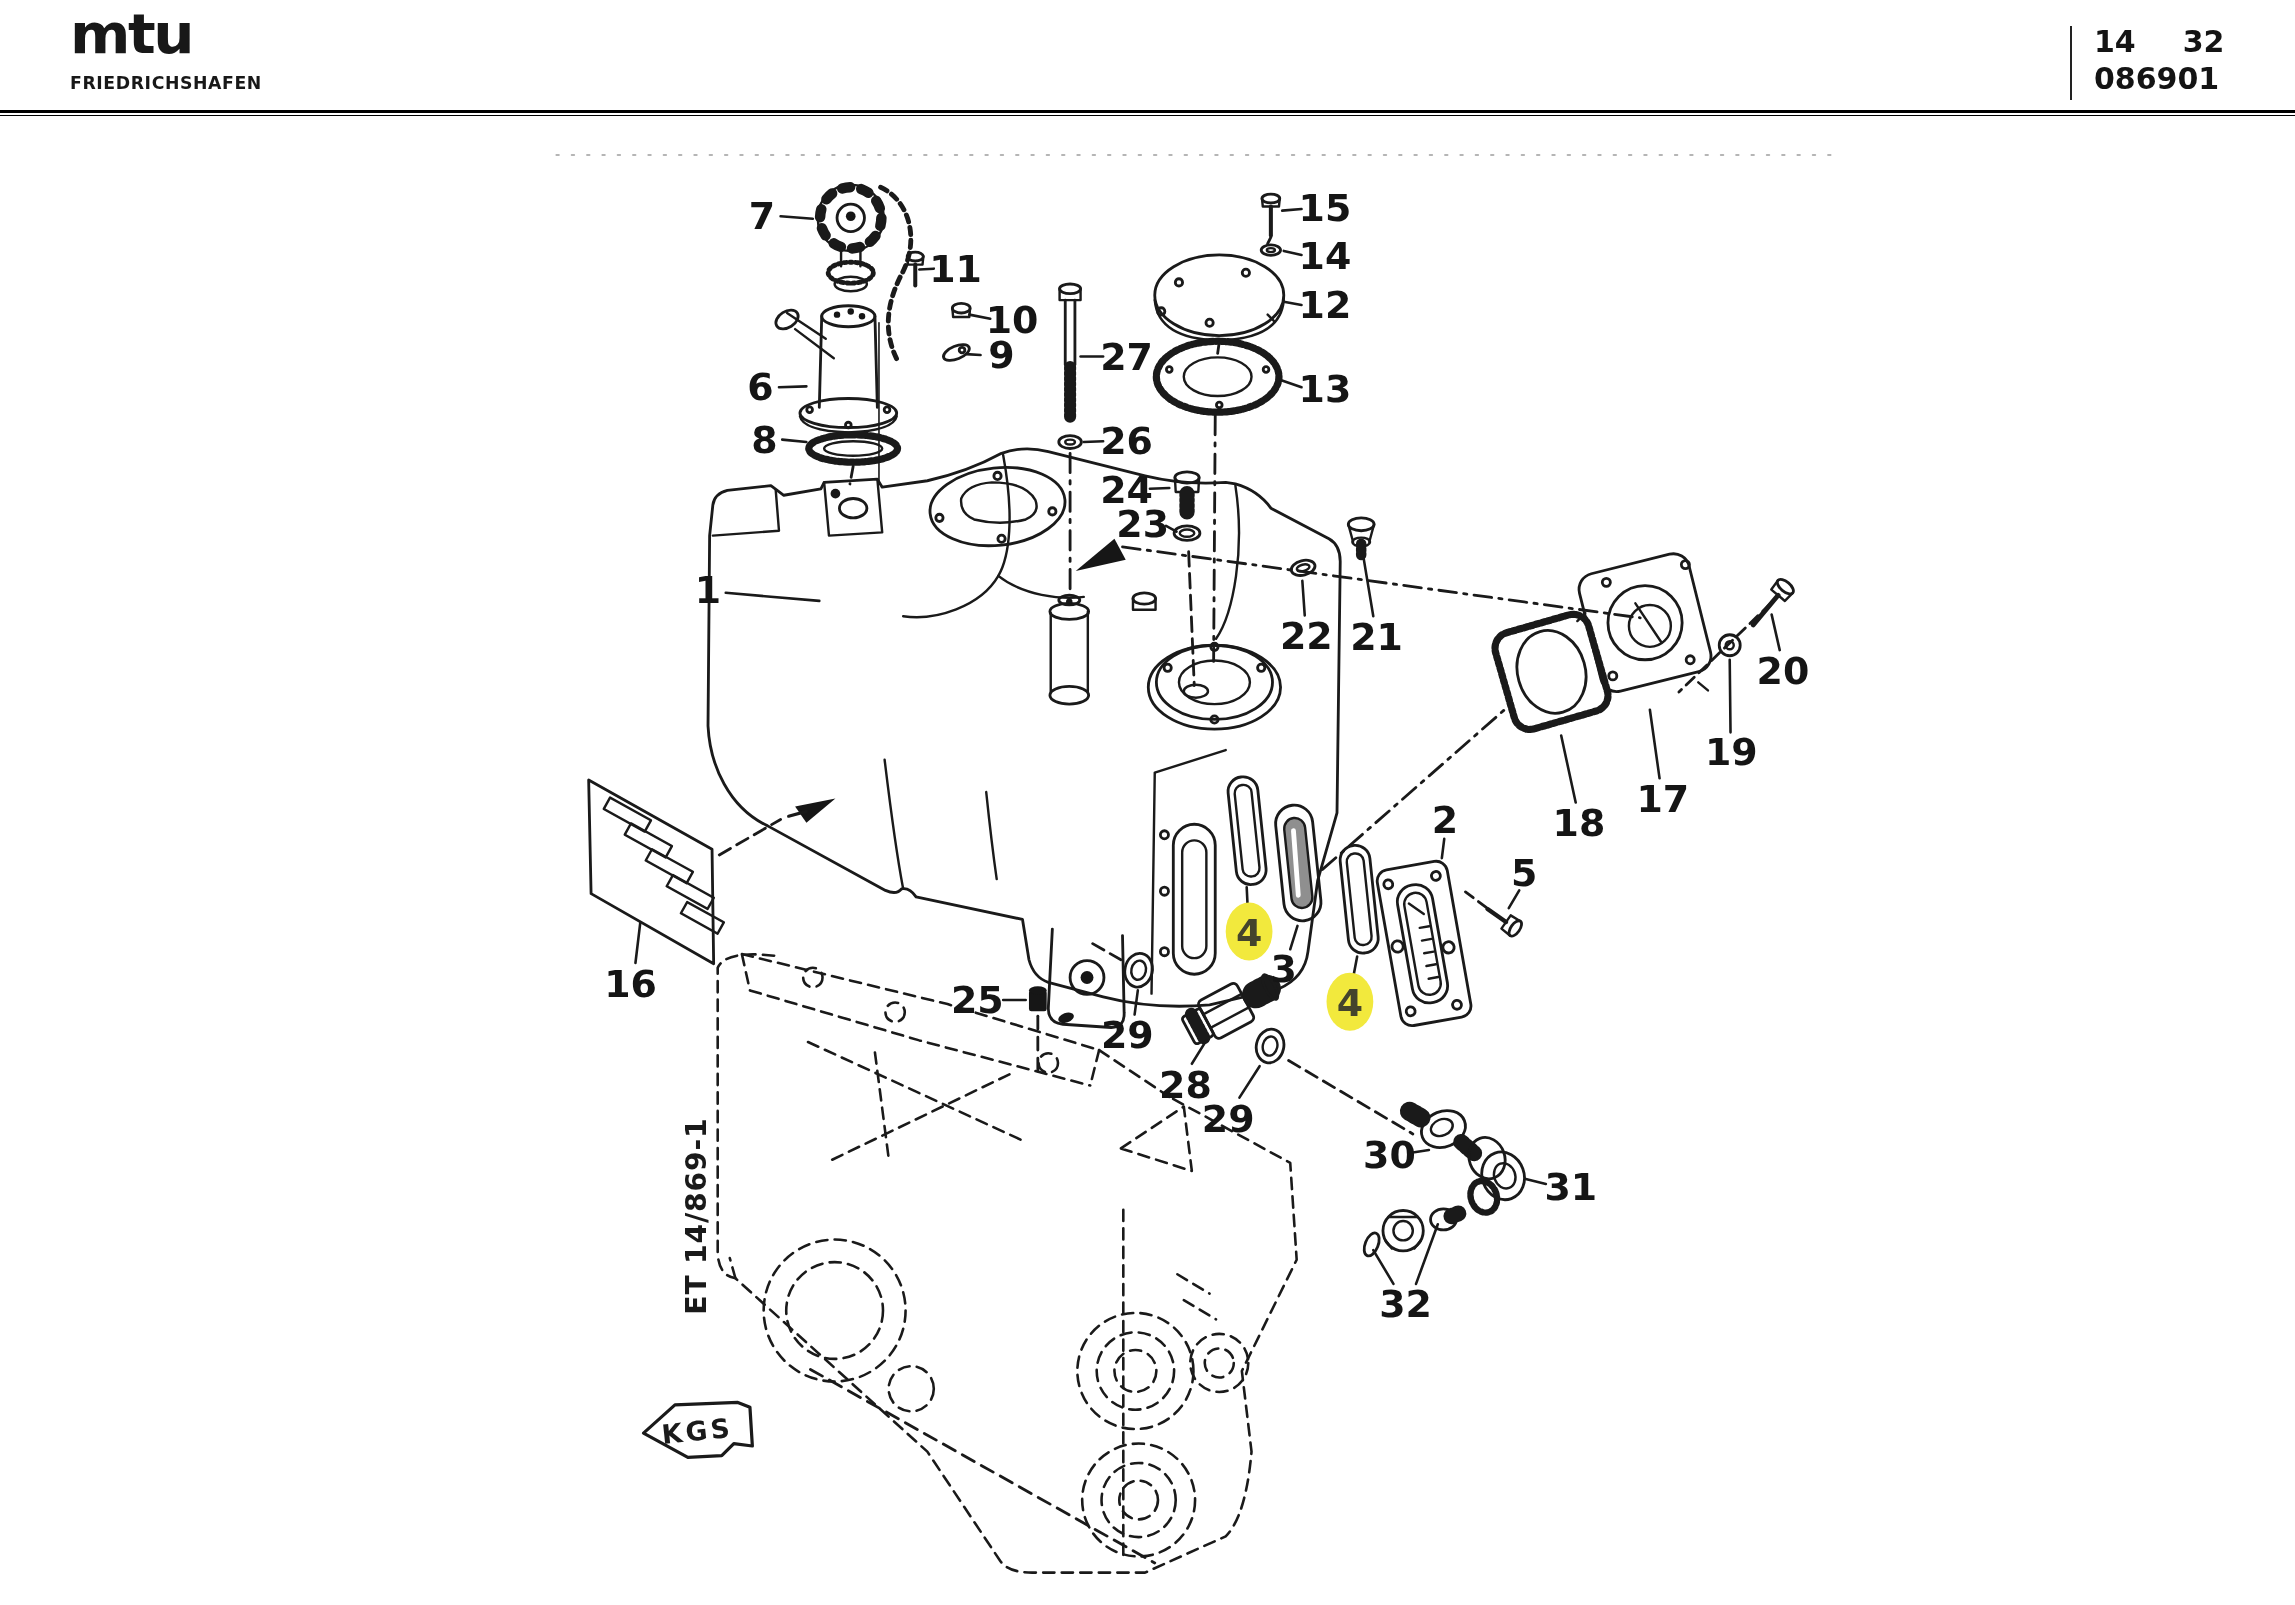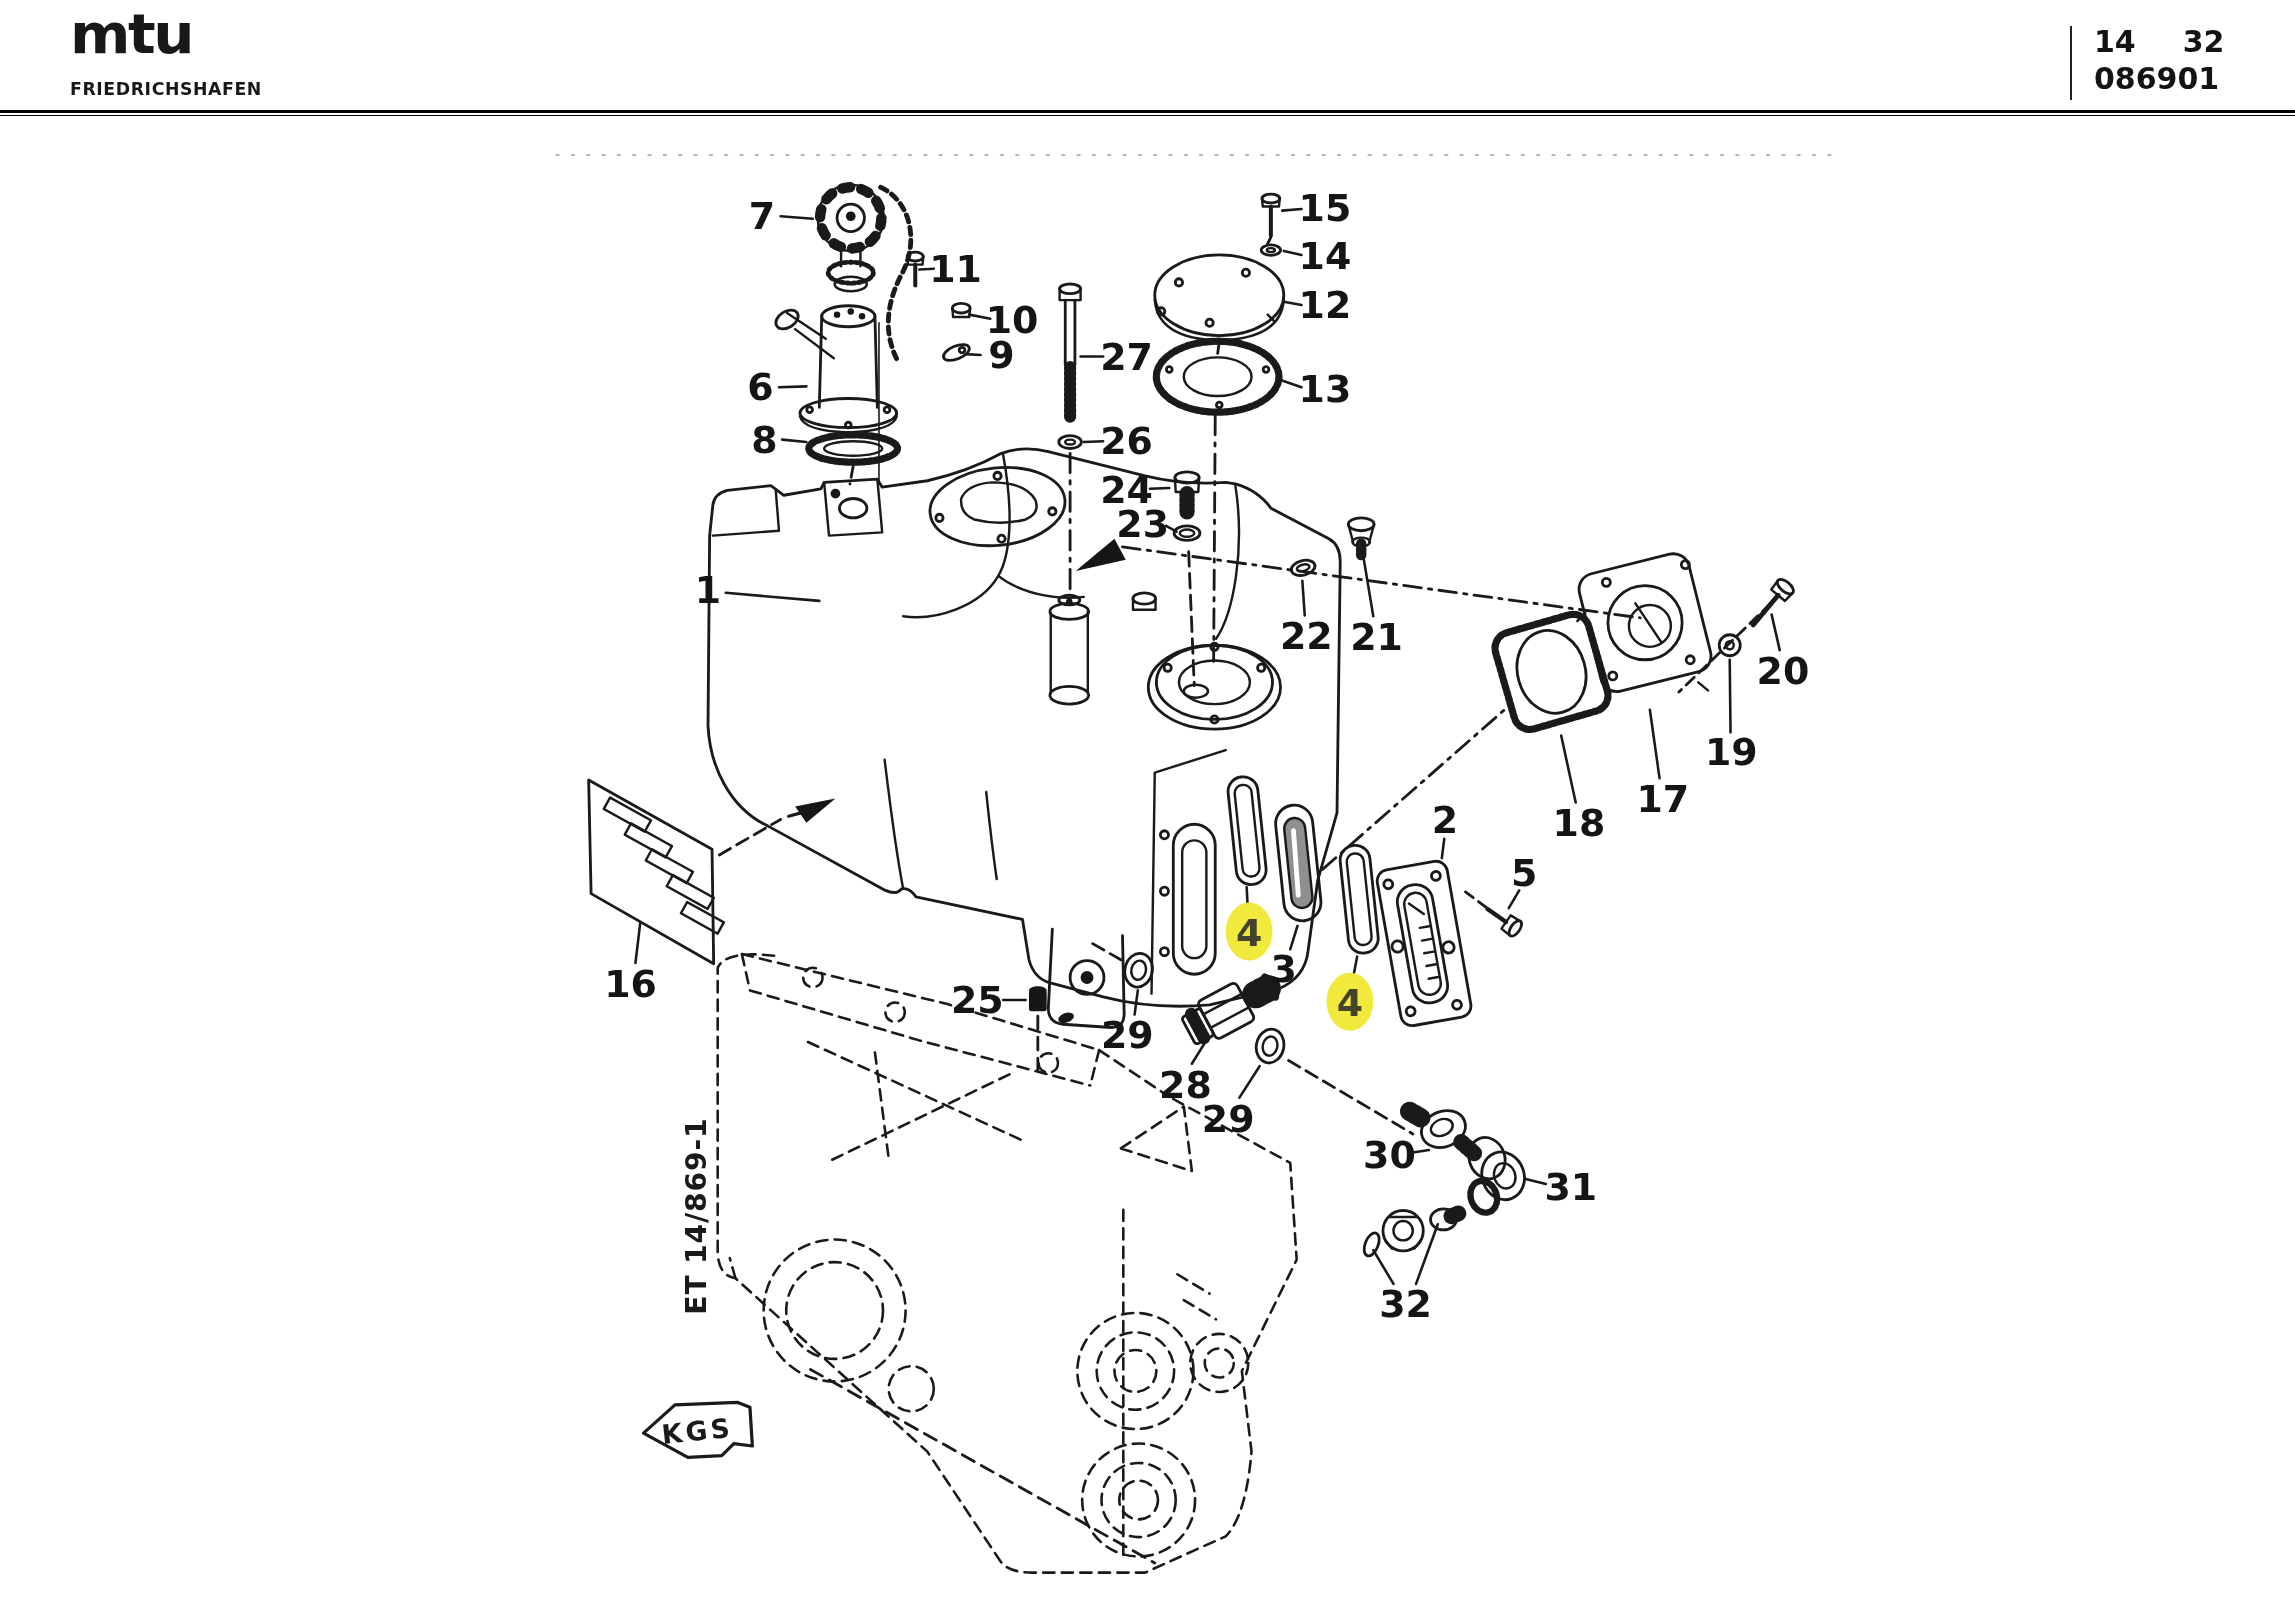--- a/index.html
+++ b/index.html
@@ -1,20 +1,20 @@
 <!DOCTYPE html>
 <html style="font-size:13px"><head>
 <meta charset="utf-8">
 <style>
   html,body{margin:0;padding:0;background:#fff;}
   body{width:2295px;height:1605px;position:relative;overflow:hidden;
        font-family:"DejaVu Sans",sans-serif;color:#111;}
   .hdr-logo{position:absolute;left:70px;top:8px;}
   .hdr-logo .brand{font-size:58px;font-weight:800;letter-spacing:-2.4px;line-height:53px;color:#181818;transform:scaleY(.96);}
-  .hdr-logo .sub{font-size:17.3px;font-weight:700;letter-spacing:0.6px;color:#181818;margin-top:18px;}
+  .hdr-logo .sub{font-size:17.3px;font-weight:700;letter-spacing:0.6px;color:#181818;margin-top:12px;}
   .hdr-rule{position:absolute;left:0;top:110px;width:2295px;border-top:3.2px solid #000;}
   .hdr-rule2{position:absolute;left:0;top:115px;width:2295px;border-top:1.6px solid #000;}
   .hdr-code{position:absolute;left:2094px;top:22.6px;font-size:30px;font-weight:600;color:#141414;line-height:37px;}
   .hdr-code .r1{display:flex;gap:47px;}
   .hdr-sep{position:absolute;left:2070px;top:26px;height:74px;border-left:2px solid #222;}
   svg text{font-family:"DejaVu Sans",sans-serif;}
   .lbl{font-size:47px;font-weight:700;fill:#151515;}
   .lbl-hl{font-size:47px;font-weight:700;fill:#44442c;}
   .ref{font-size:35px;font-weight:700;fill:#1a1a1a;letter-spacing:1px;}
   .kgs{font-size:33px;font-weight:800;fill:#1a1a1a;letter-spacing:4px;}

